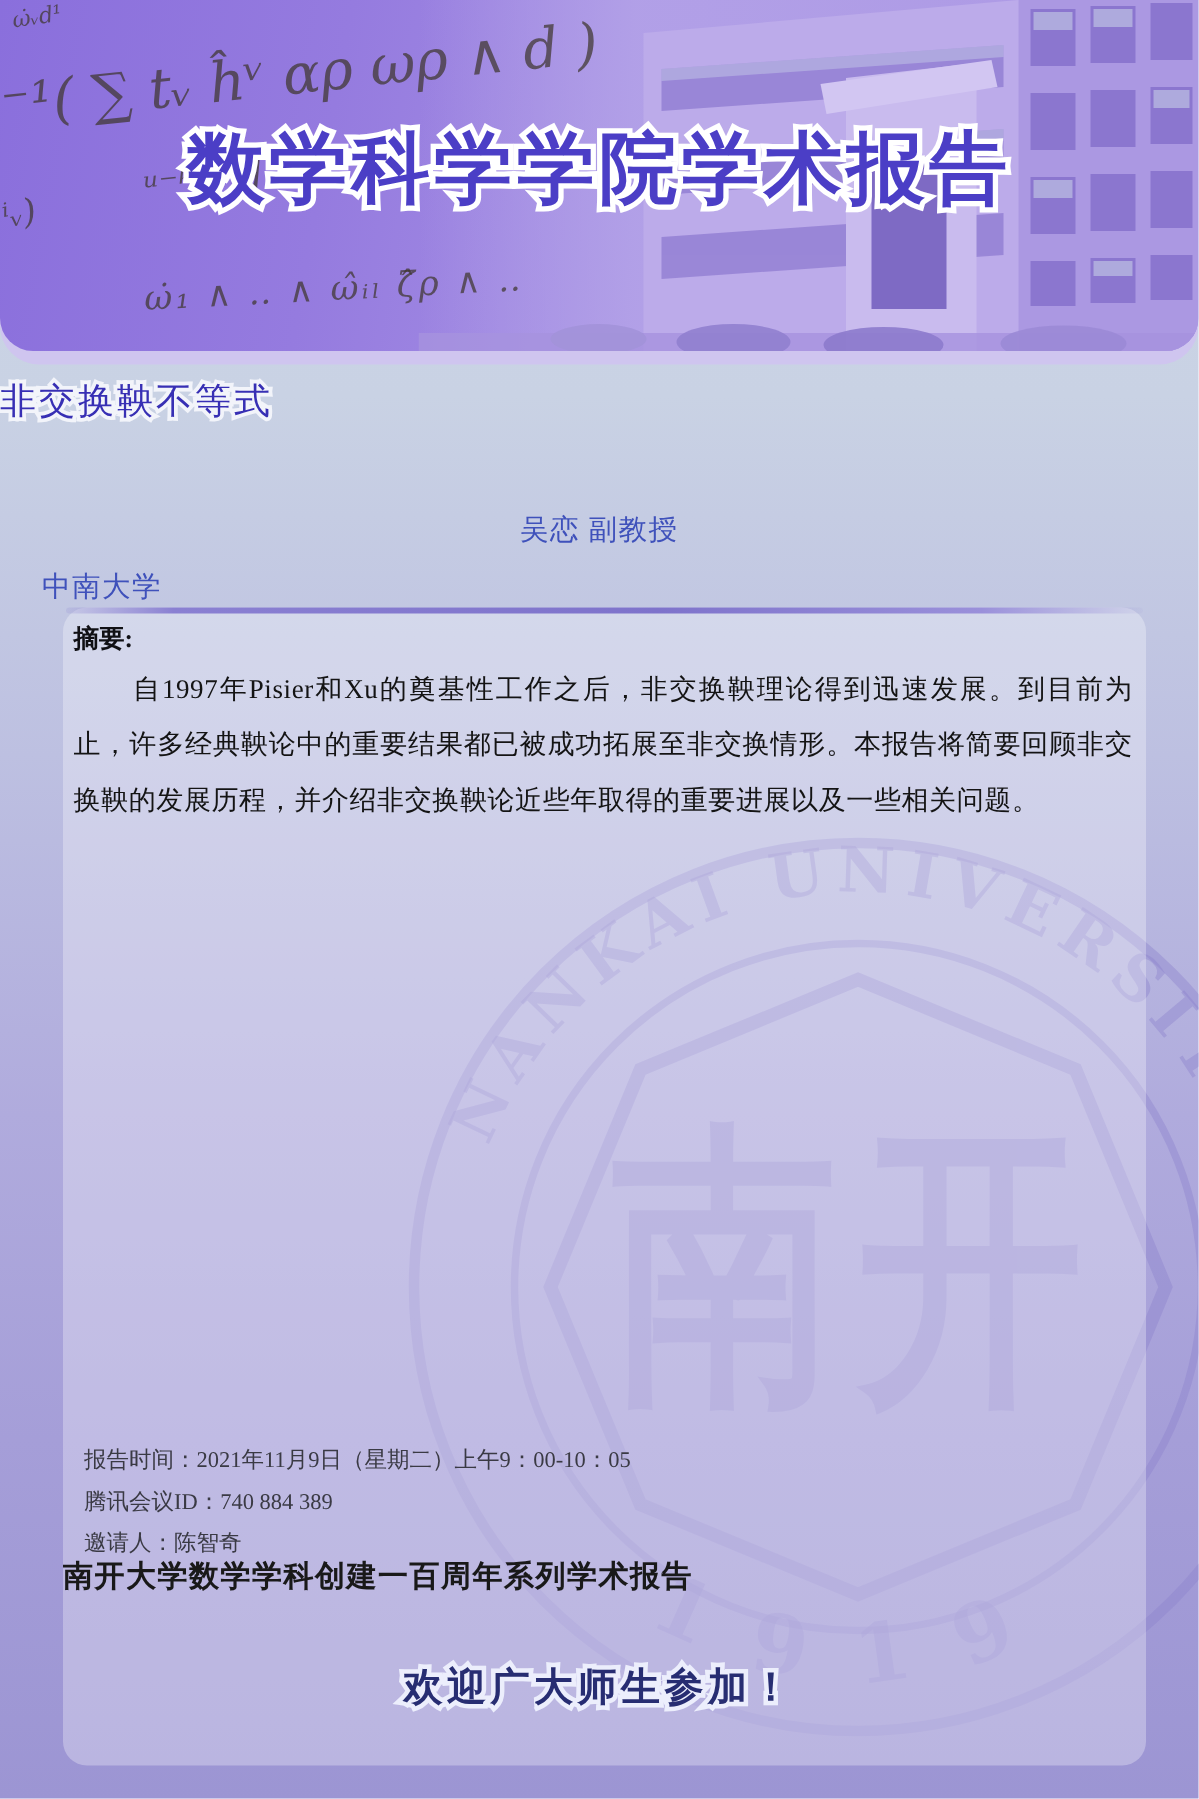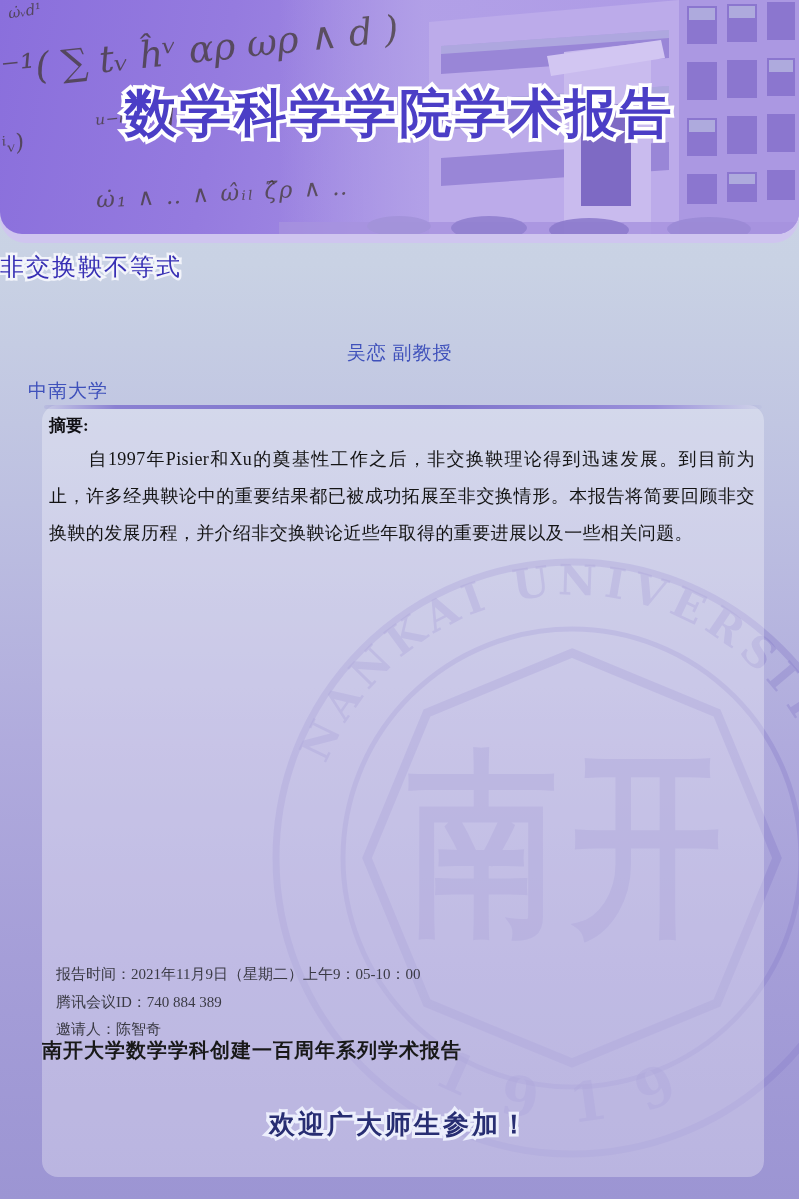--- a/index.html
+++ b/index.html
@@ -164,21 +164,21 @@
 
   <div class="speaker">吴恋 副教授</div>
   <div class="affil">中南大学</div>
 
   <div class="panel">
     <div class="divider"></div>
     <div class="abs-label">摘要:</div>
     <div class="abs-text">自1997年Pisier和Xu的奠基性工作之后，非交换鞅理论得到迅速发展。到目前为止，许多经典鞅论中的重要结果都已被成功拓展至非交换情形。本报告将简要回顾非交换鞅的发展历程，并介绍非交换鞅论近些年取得的重要进展以及一些相关问题。</div>
 
     <div class="details">
-      <div>报告时间：2021年11月9日（星期二）上午9：05-10：00</div>
+      <div>报告时间：2021年11月9日（星期二）上午9：00-10：05</div>
       <div>腾讯会议ID：740 884 389</div>
       <div>邀请人：陈智奇</div>
     </div>
 
     <div class="series">南开大学数学学科创建一百周年系列学术报告</div>
   </div>
 
   <div class="welcome stack">
     <span class="back">欢迎广大师生参加！</span>
     <span class="front">欢迎广大师生参加！</span>

